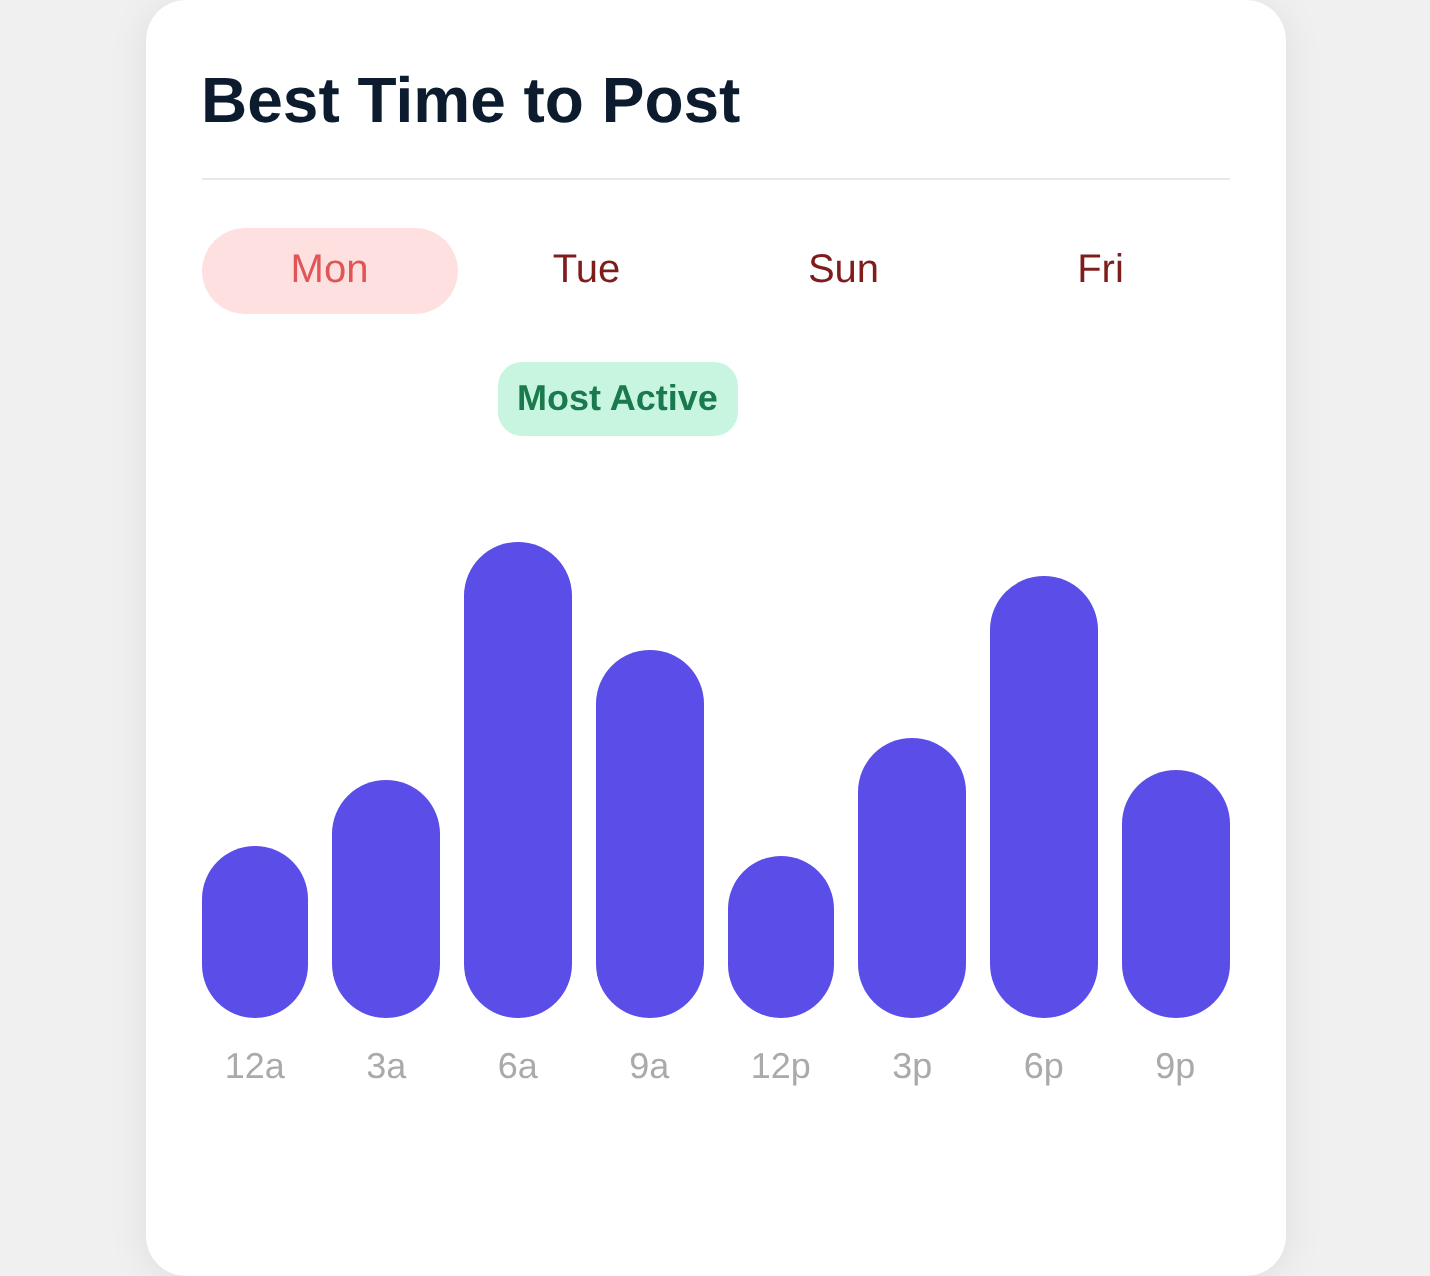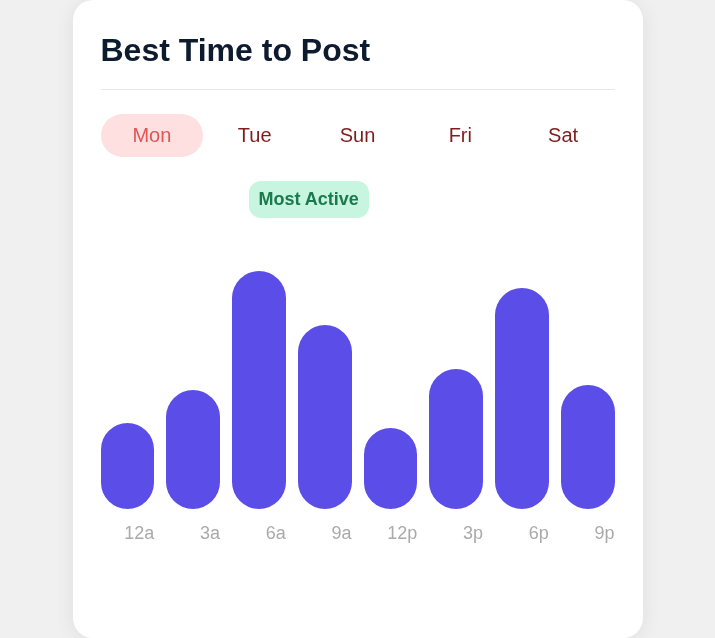--- a/index.html
+++ b/index.html
@@ -109,39 +109,38 @@
     }
 
     .x-labels {
       display: flex;
       gap: 12px;
       margin-top: 14px;
     }
 
     .x-label {
       flex: 1;
-      text-align: right;
+      text-align: center;
       font-size: 18px;
       color: #aaa;
       font-weight: 400;
     }
   </style>
 </head>
 <body>
 
 <div class="card">
   <div class="title">Best Time to Post</div>
   <div class="divider"></div>
 
   <div class="day-tabs" id="day-tabs">
       <div class="day-tab active">Mon</div>
       <div class="day-tab">Tue</div>
       <div class="day-tab">Sun</div>
       <div class="day-tab">Fri</div>
-      <div class="day-tab">Sat</div>
     </div>
 
   <div class="chart-area">
     <div class="most-active-badge">Most Active</div>
     <div class="bars-container" id="bars-container">
         <div class="bar-wrap">
           <div class="bar" style="height: 86px;"></div>
         </div>
         <div class="bar-wrap">
           <div class="bar" style="height: 119px;"></div>

